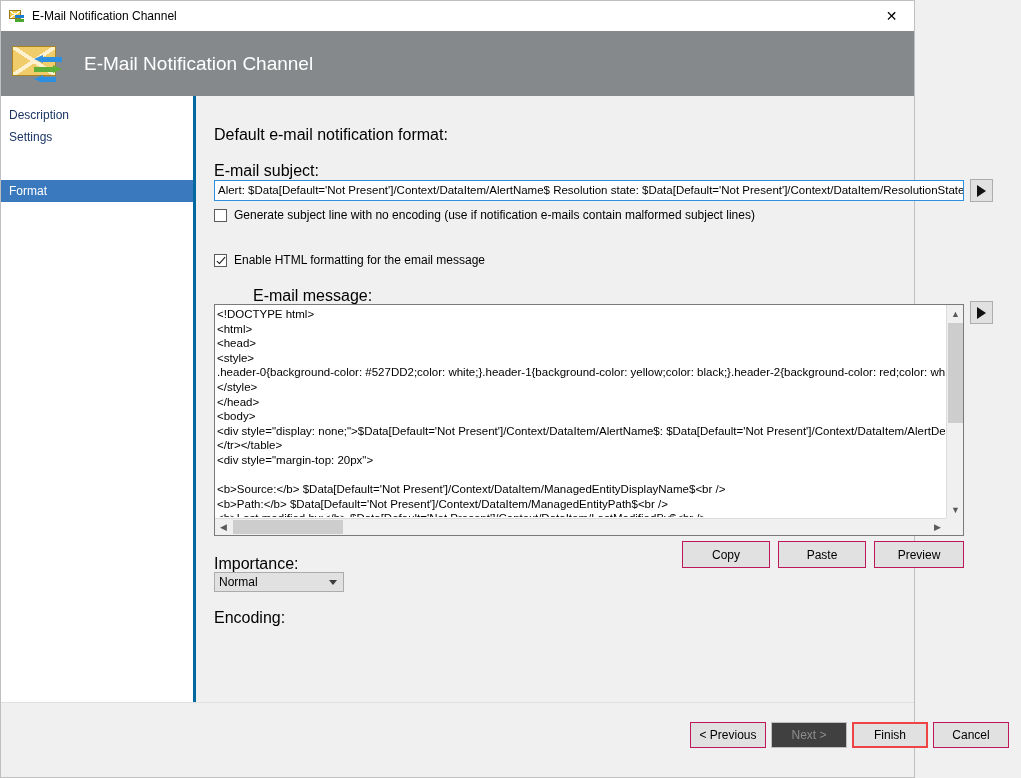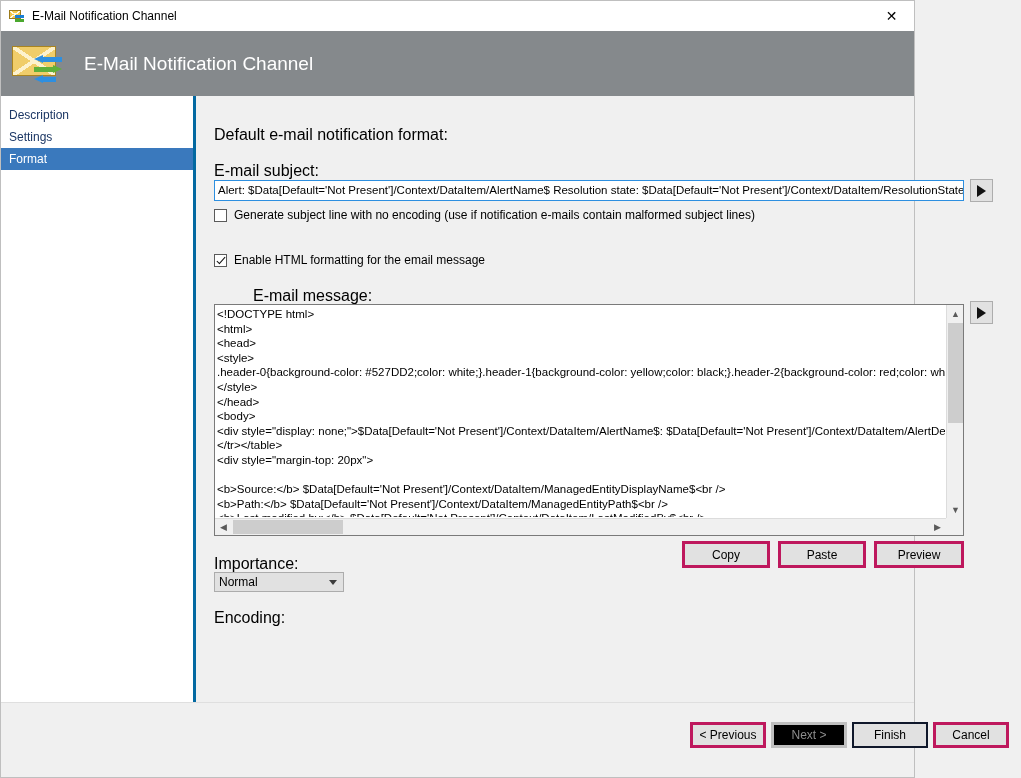--- a/index.html
+++ b/index.html
@@ -171,20 +171,21 @@
     line-height: 22px;
     padding-left: 8px;
     font-size: 12px;
     color: #1b3664;
     white-space: nowrap;
     cursor: default;
   }
   .side-item.selected {
     background: #3a79bd;
     color: #ffffff;
+    margin-top: 32px;
   }
 
   .content {
     flex: 1;
     position: relative;
     background: #f0f0f0;
     padding: 0;
     min-width: 0;
   }
 
@@ -328,33 +329,33 @@
     right: 0; bottom: 0;
     width: 17px; height: 17px;
     background: #f0f0f0;
   }
 
   
   .btn {
     position: absolute;
     box-sizing: border-box;
     background: #e1e1e1;
-    border: 3px solid #be185d;
+    border: 1px solid #be185d;
     font-family: "Liberation Sans", sans-serif;
     font-size: 12px;
     color: #000;
     display: flex;
     align-items: center;
     justify-content: center;
     cursor: default;
     white-space: nowrap;
   }
-  .btn.disabled { color: #8d8d8d; background: #000000; border-color: #bfbfbf; }
+  .btn.disabled { color: #8d8d8d; background: #404040; border-color: #bfbfbf; }
   .btn.default {
-    border: 2px solid #0f172a;
+    border: 2px solid #ef4444;
     background: #e1e1e1;
   }
 
   
   .combo {
     position: absolute;
     box-sizing: border-box;
     background: #e1e1e1;
     border: 1px solid #acacac;
     font-size: 12px;

